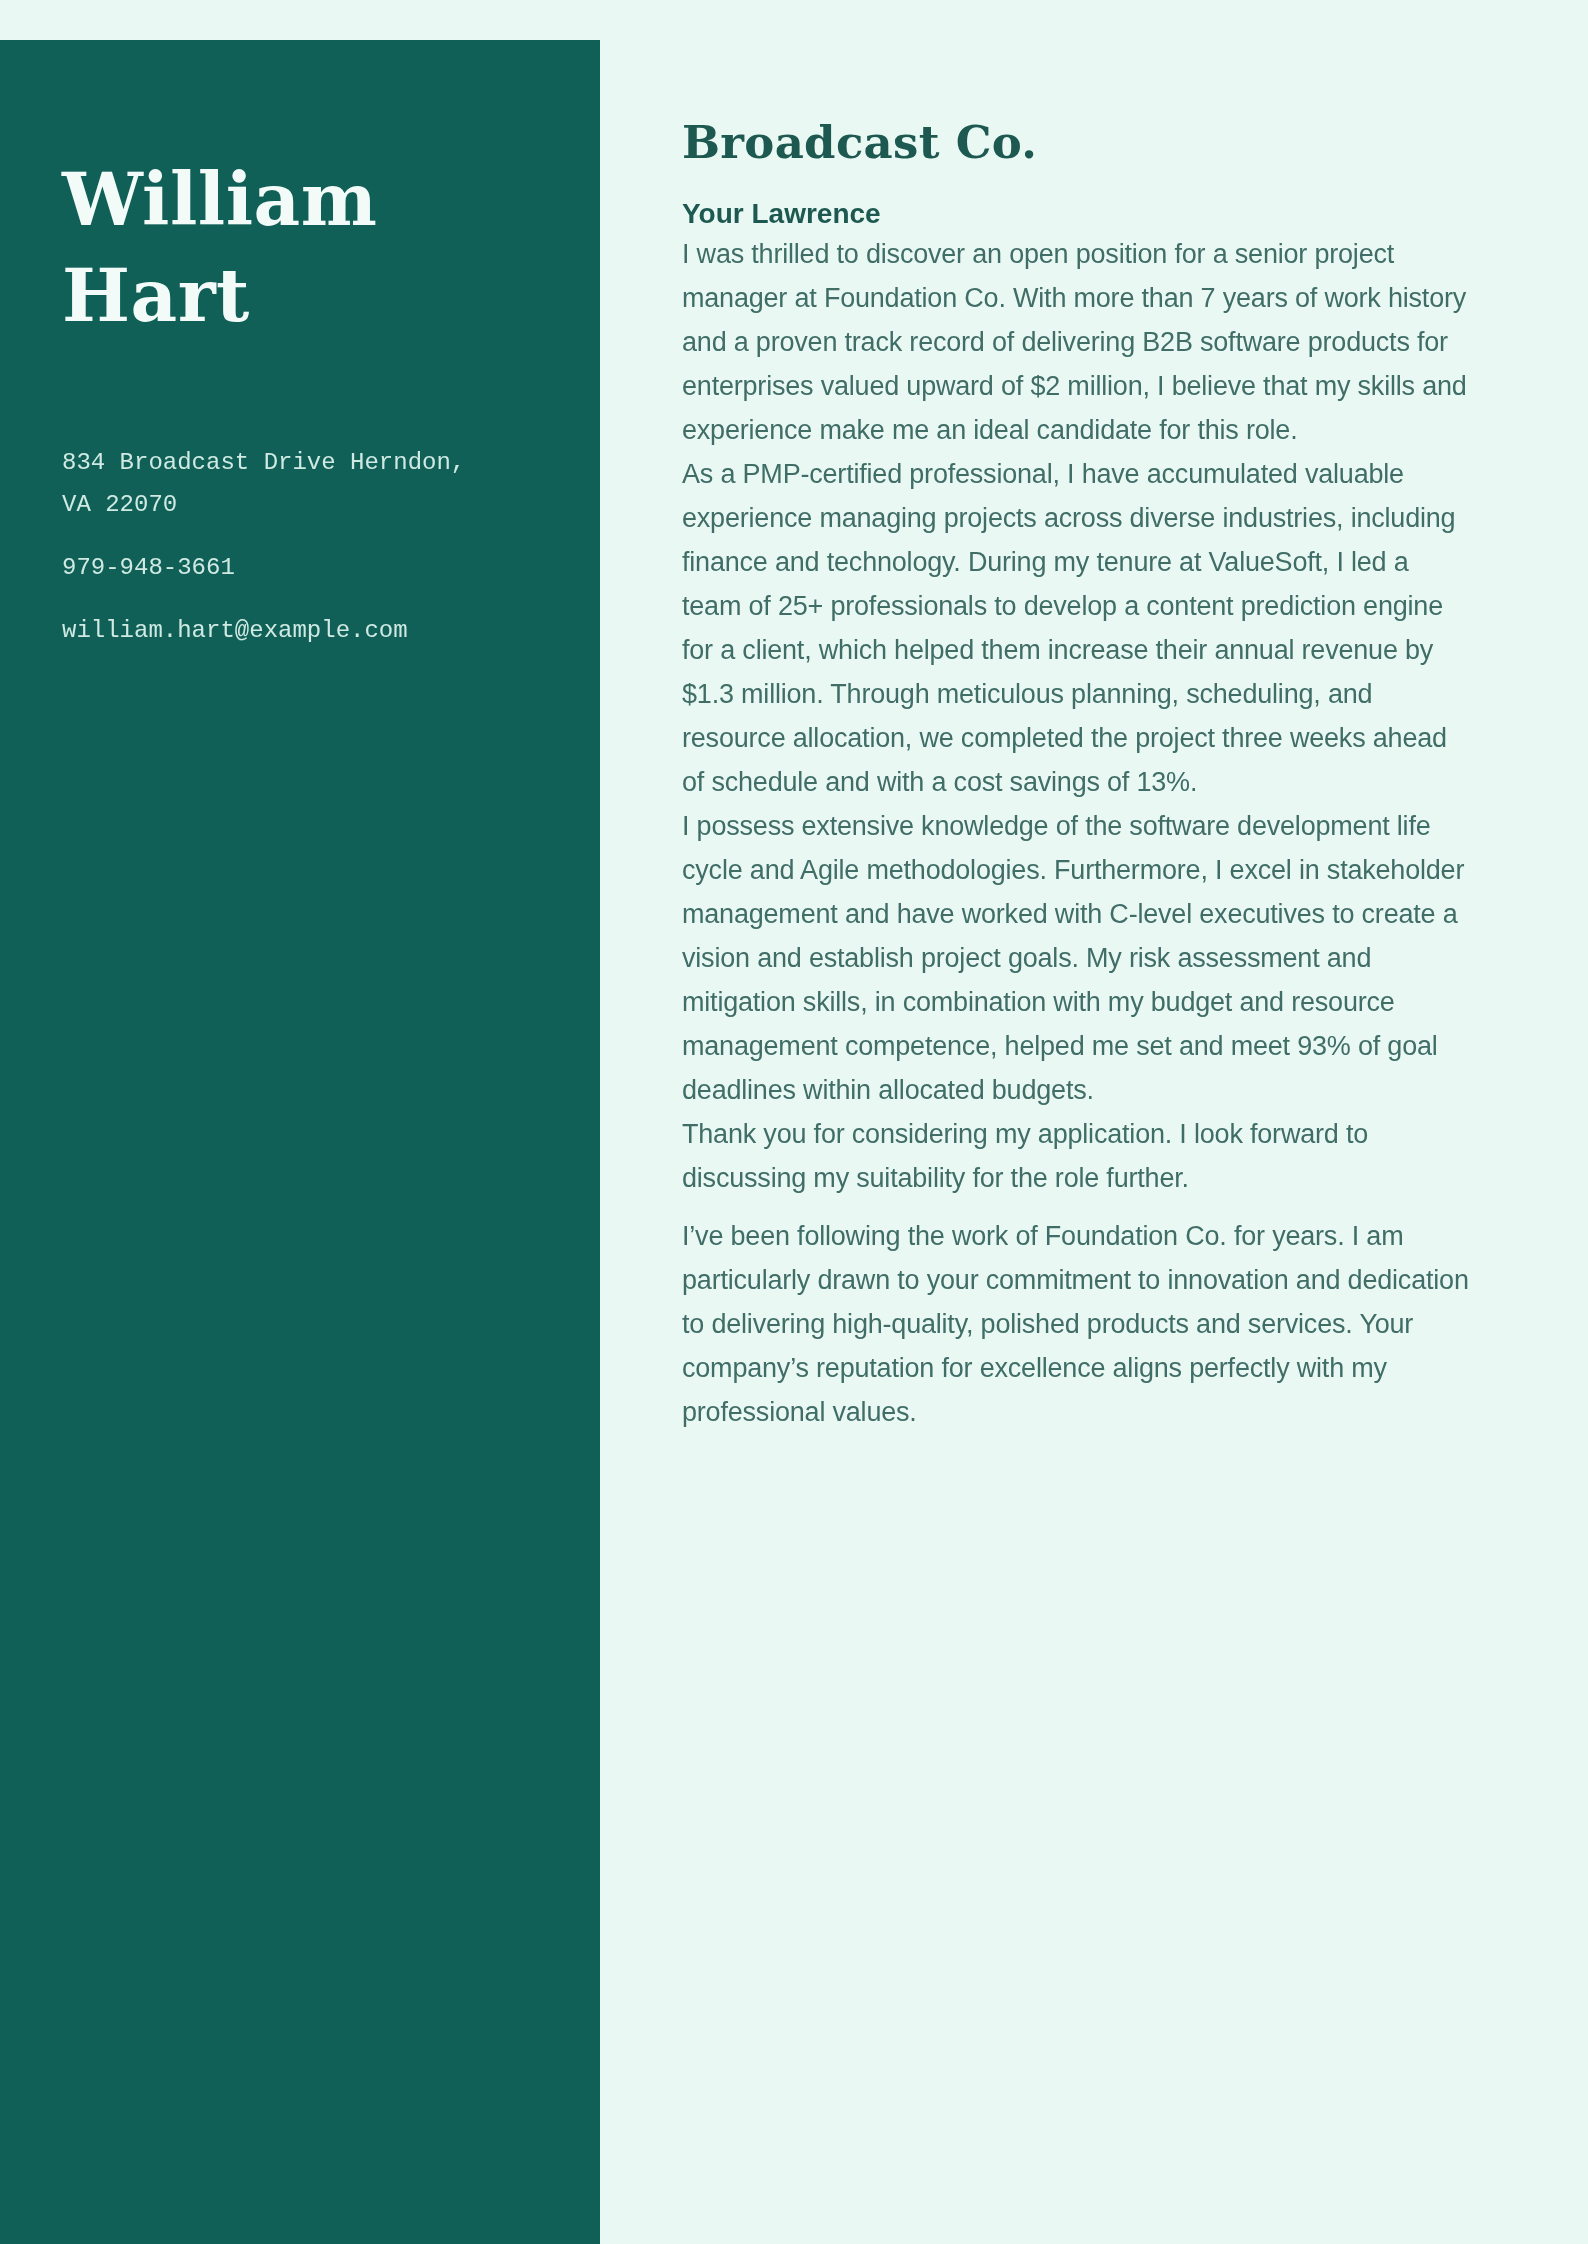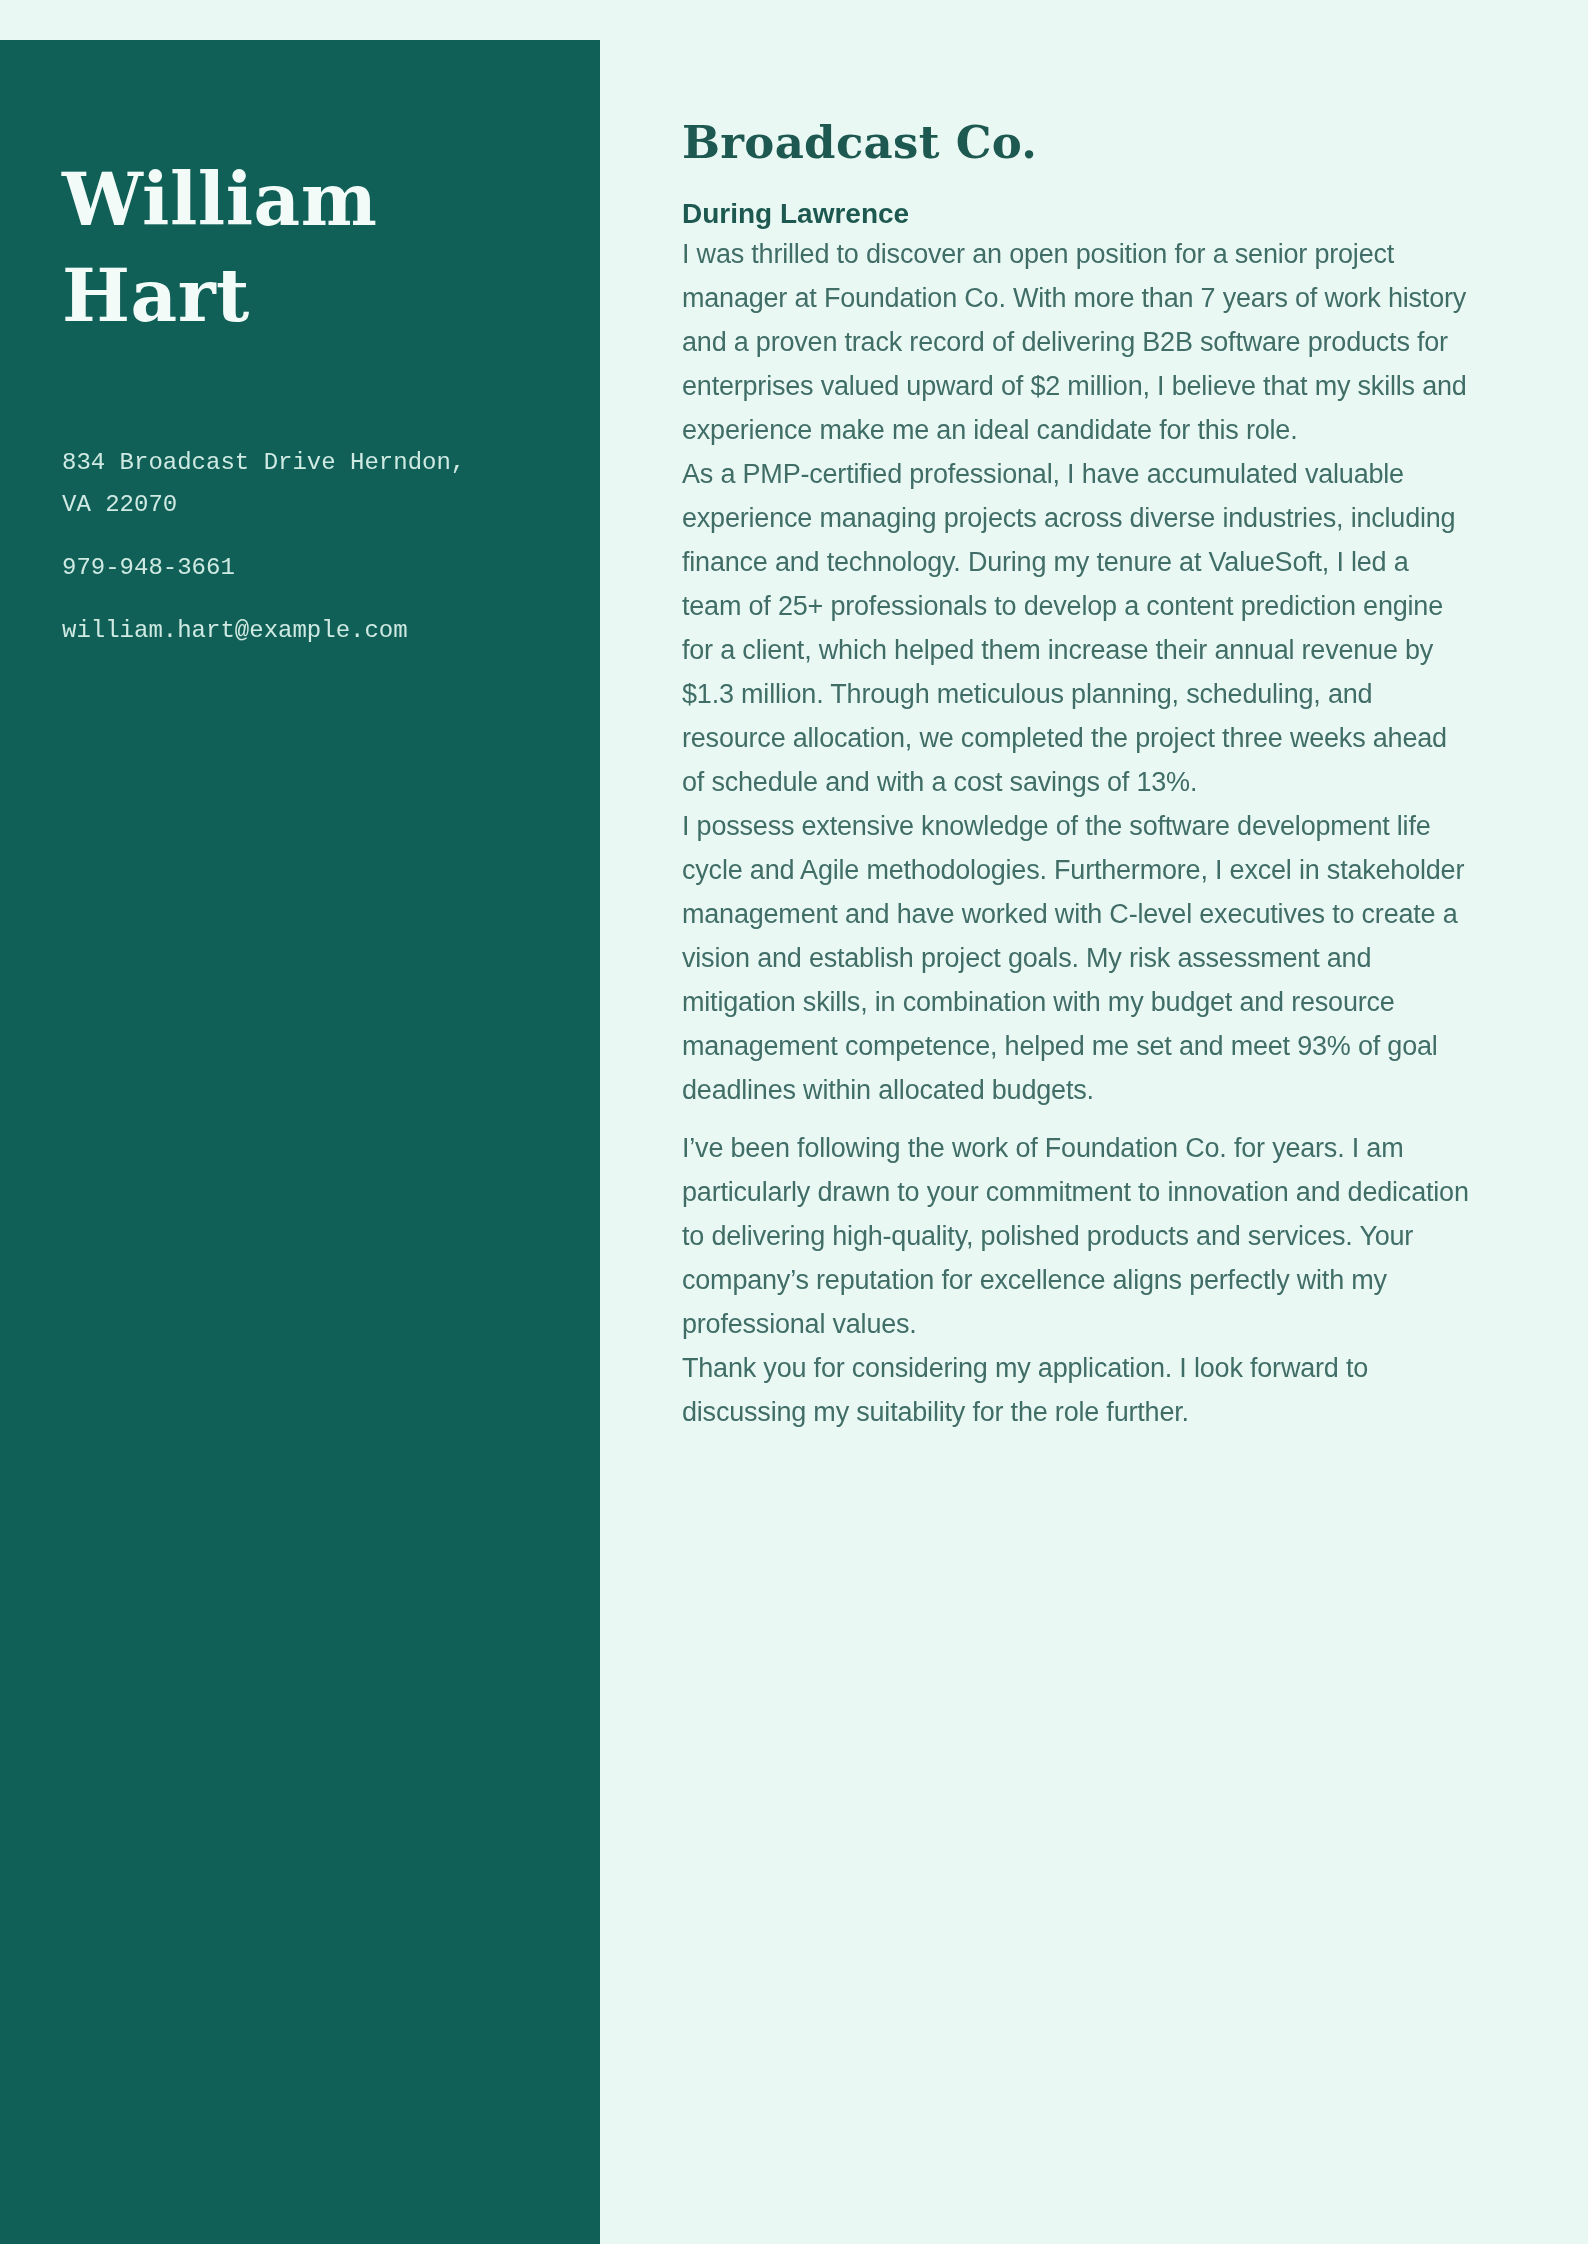--- a/index.html
+++ b/index.html
@@ -92,22 +92,22 @@
     <div class="contact">
       <div class="contact-item">834 Broadcast Drive Herndon,
 VA 22070</div>
       <div class="contact-item">979-948-3661</div>
       <div class="contact-item">william.hart@example.com</div>
     </div>
   </aside>
 
   <main class="main">
     <h1 class="company-name">Broadcast Co.</h1>
-    <div class="recipient-name">During Lawrence</div>
+    <div class="recipient-name">Your Lawrence</div>
 
     <p class="para">I was thrilled to discover an open position for a senior project manager at Foundation Co. With more than 7 years of work history and a proven track record of delivering B2B software products for enterprises valued upward of $2 million, I believe that my skills and experience make me an ideal candidate for this role.</p>
     <p class="para">As a PMP-certified professional, I have accumulated valuable experience managing projects across diverse industries, including finance and technology. During my tenure at ValueSoft, I led a team of 25+ professionals to develop a content prediction engine for a client, which helped them increase their annual revenue by $1.3 million. Through meticulous planning, scheduling, and resource allocation, we completed the project three weeks ahead of schedule and with a cost savings of 13%.</p>
     <p class="para">I possess extensive knowledge of the software development life cycle and Agile methodologies. Furthermore, I excel in stakeholder management and have worked with C-level executives to create a vision and establish project goals. My risk assessment and mitigation skills, in combination with my budget and resource management competence, helped me set and meet 93% of goal deadlines within allocated budgets.</p>
+    <p class="para">Thank you for considering my application. I look forward to discussing my suitability for the role further.</p>
     <p class="para tight">I’ve been following the work of Foundation Co. for years. I am particularly drawn to your commitment to innovation and dedication to delivering high-quality, polished products and services. Your company’s reputation for excellence aligns perfectly with my professional values.</p>
-    <p class="para">Thank you for considering my application. I look forward to discussing my suitability for the role further.</p>
   </main>
 
 </div>
 
 </body></html>

